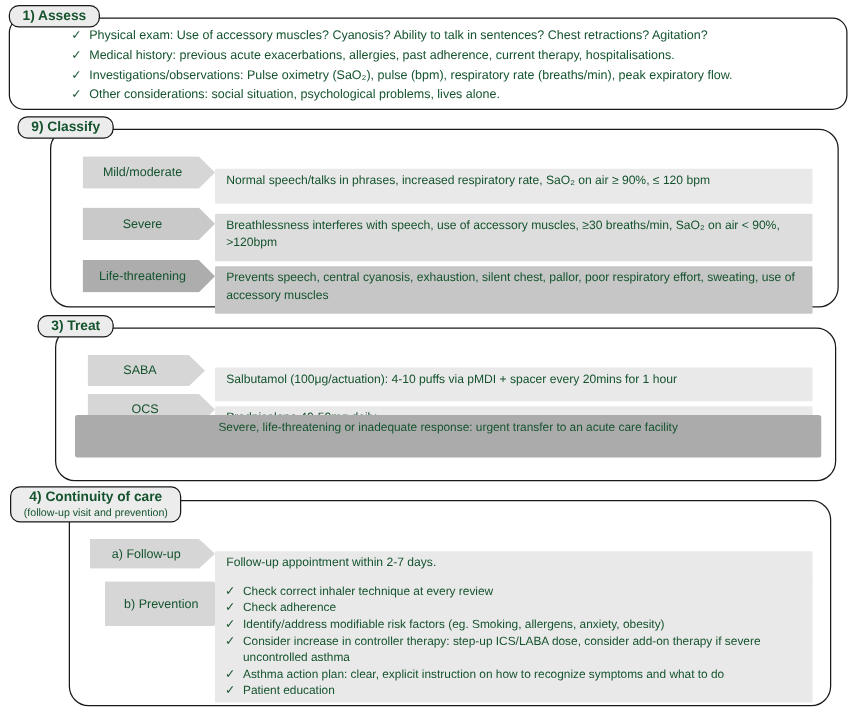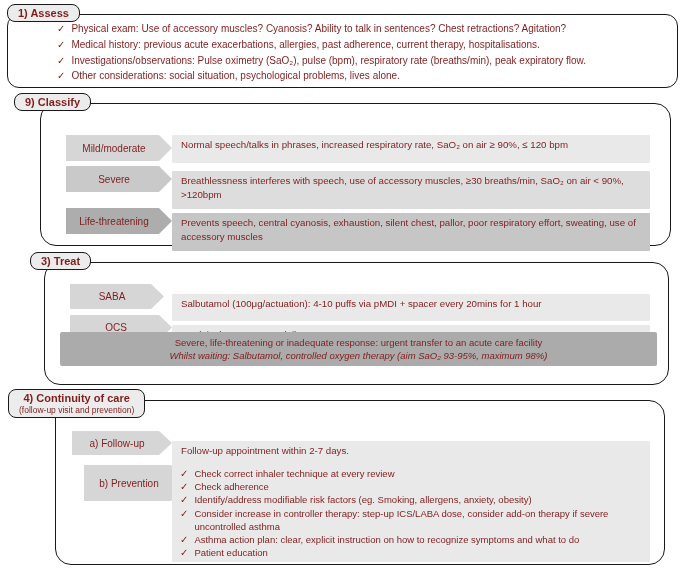--- a/index.html
+++ b/index.html
@@ -1,19 +1,19 @@
 <!DOCTYPE html>
 <html style="--tab-bg: #ececec; --row-light-bg: #e9e9e9; --row-light-arrow: #d6d6d6; --row-medium-bg: #dddddd; --row-medium-arrow: #c9c9c9; --row-dark-bg: #c6c6c6; --row-dark-arrow: #adadad; --transfer-bg: #ababab;"><head>
 <meta charset="utf-8">
 <style>
   * { box-sizing: border-box; }
   html,body { margin:0; padding:0; background:#ffffff; }
   .canvas {
     position:relative; width:685px; height:572px; background:#fff;
-    font-family:"Liberation Sans", sans-serif; color:#7f1d1d; overflow:hidden;
+    font-family:"Liberation Sans", sans-serif; color:#14532d; overflow:hidden;
   }
   .sbox {
     position:absolute; border:1.6px solid #191919; border-radius:14px;
     background:#fff; z-index:1;
   }
   .tab {
     position:absolute; border:1.3px solid #191919; border-radius:8px;
     background:var(--tab-bg,#ececec); z-index:3;
     display:flex; flex-direction:column; align-items:center; justify-content:center;
     padding:2px 10px;
@@ -84,21 +84,21 @@
       <span class="check">✓</span>
       <span>Other considerations: social situation, psychological problems, lives alone.</span>
     </div>
   </div>
 
   <div class="sbox" style="left:40px; top:103px; width:631px; height:143px; border-radius:16px;"></div>
   <div class="tab" style="left:14px; top:93px;">
     <span class="main">9) Classify</span>
   </div>
 
-  <div class="arrow light" style="left:66px; top:135px; width:106px; height:26px;">Mild/moderate</div>
+  <div class="arrow light" style="left:66px; top:125px; width:106px; height:26px;">Mild/moderate</div>
   <div class="cbox light" style="left:172px; top:124px; width:478px; height:28px;">
     <span>Normal speech/talks in phrases, increased respiratory rate, SaO₂ on air ≥ 90%, ≤ 120 bpm</span>
   </div>
 
   <div class="arrow medium" style="left:66px; top:166px; width:106px; height:26px;">Severe</div>
   <div class="cbox medium" style="left:172px; top:160px; width:478px; height:38px;">
     <span>Breathlessness interferes with speech, use of accessory muscles, ≥30 breaths/min, SaO₂ on air &lt; 90%, &gt;120bpm</span>
   </div>
 
   <div class="arrow dark" style="left:66px; top:208px; width:106px; height:26px;">Life-threatening</div>
@@ -116,21 +116,20 @@
     <span>Salbutamol (100μg/actuation): 4-10 puffs via pMDI + spacer every 20mins for 1 hour</span>
   </div>
 
   <div class="arrow light" style="left:70px; top:315px; width:102px; height:25px;">OCS</div>
   <div class="cbox light" style="left:172px; top:314px; width:478px; height:27px;">
     <span>Prednisolone 40-50mg daily</span>
   </div>
 
   <div class="transfer" style="left:60px; top:332px; width:597px; height:34px;">
     <div class="l1">Severe, life-threatening or inadequate response: urgent transfer to an acute care facility</div>
-    <div class="l2">Whilst waiting: Salbutamol, controlled oxygen therapy (aim SaO₂ 93-95%, maximum 98%)</div>
   </div>
 
   <div class="sbox" style="left:55px; top:400px; width:610px; height:165px; border-radius:16px;"></div>
   <div class="tab" style="left:8px; top:389px;">
     <span class="main">4) Continuity of care</span>
     <span class="sub">(follow-up visit and prevention)</span>
   </div>
 
   <div class="arrow light" style="left:72px; top:431px; width:100px; height:24px;">a) Follow-up</div>
   <div class="cbox light" style="left:172px; top:430px; width:478px; height:26px;">

